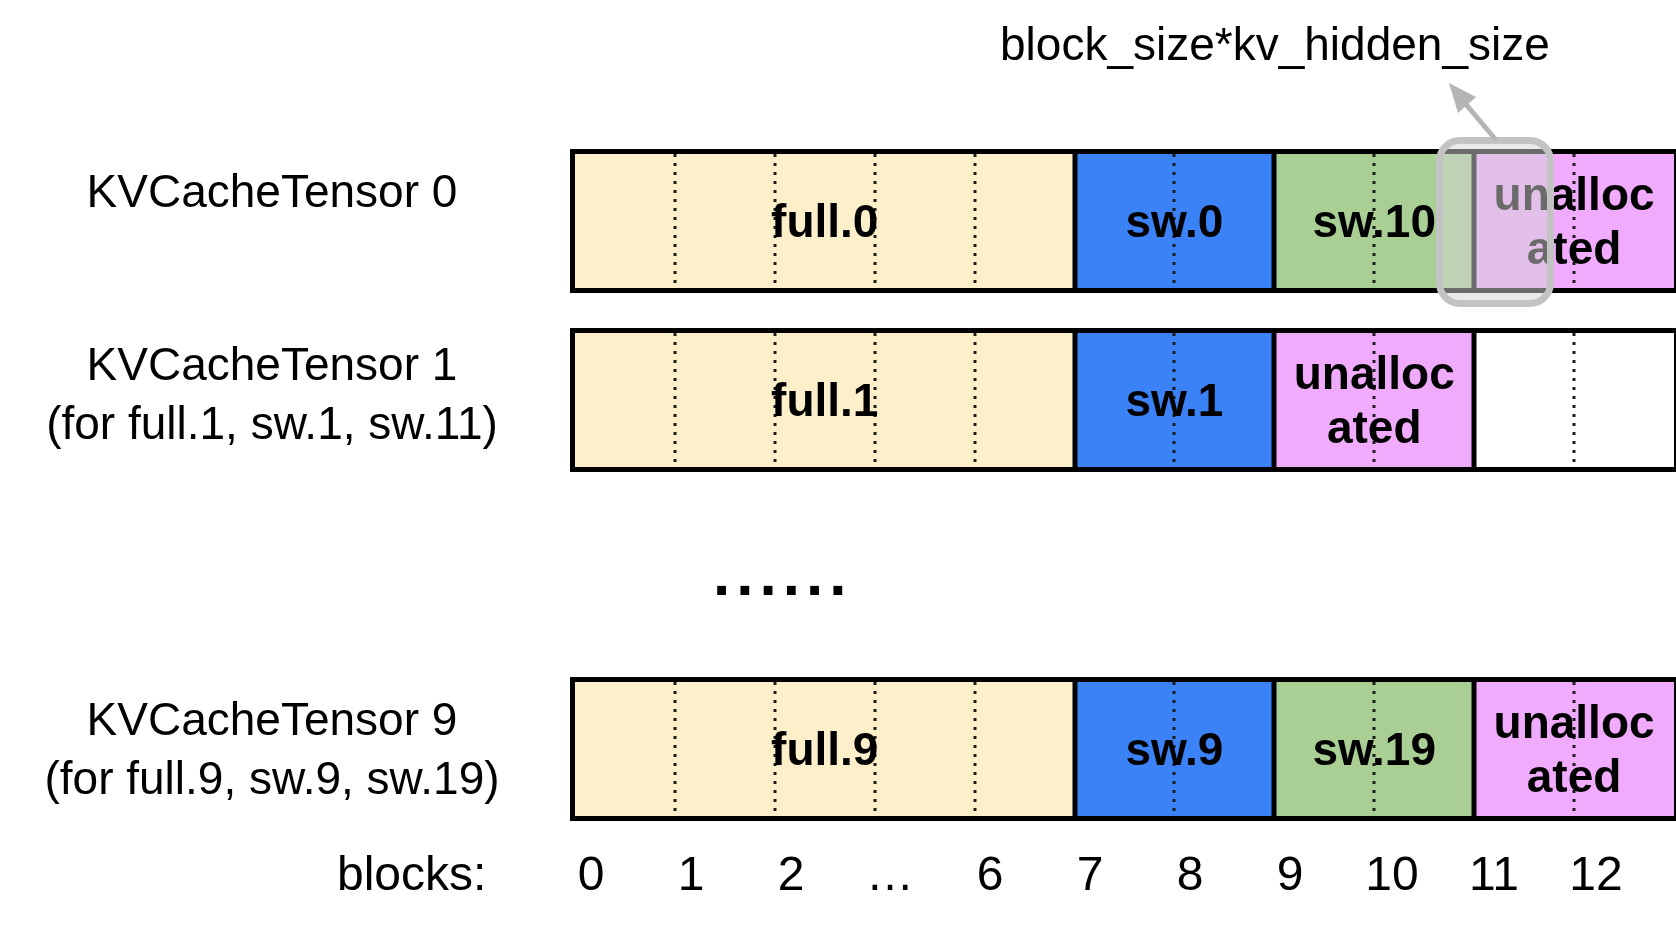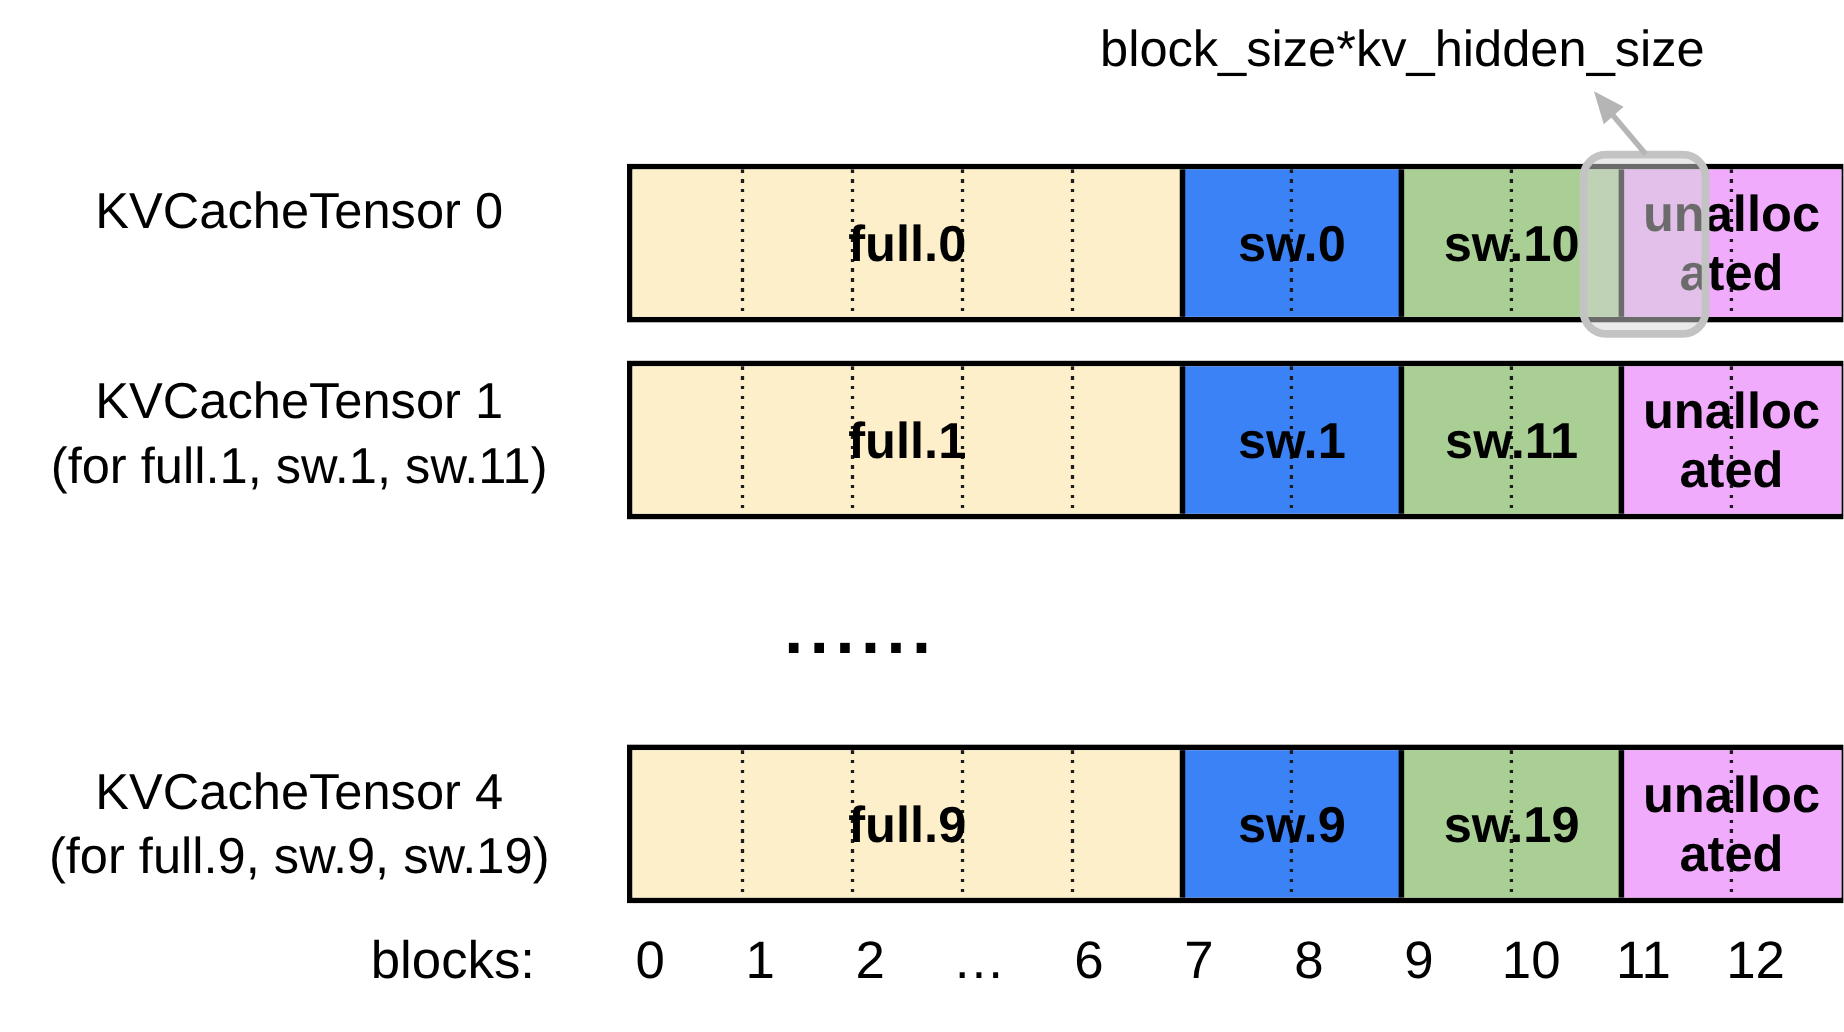--- a/index.html
+++ b/index.html
@@ -106,42 +106,39 @@
     <div>KVCacheTensor 1</div>
     <div>(for full.1, sw.1, sw.11)</div>
   </div>
   <div class="bar" style="top:328px">
     <div class="seg seg-full">
       <span>full.1</span>
     </div>
     <div class="seg seg-sw">
       <span>sw.1</span>
     </div>
-    <div class="seg seg-sw2">
-      <span>sw.11</span>
-    </div>
     <div class="seg seg-un">
       <span class="un-label">unallocated</span>
     </div>
     <i class="dotline" style="left:9.0909%"></i>
     <i class="dotline" style="left:18.1818%"></i>
     <i class="dotline" style="left:27.2727%"></i>
     <i class="dotline" style="left:36.3636%"></i>
     <i class="dotline" style="left:54.5455%"></i>
     <i class="dotline" style="left:72.7273%"></i>
     <i class="dotline" style="left:90.9091%"></i>
     <i class="vline" style="left:45.4545%"></i>
     <i class="vline" style="left:63.6364%"></i>
     <i class="vline" style="left:81.8182%"></i>
   </div>
 
   <div class="dots">......</div>
 
   <div class="row-label" style="top:690px">
-    <div>KVCacheTensor 4</div>
+    <div>KVCacheTensor 9</div>
     <div>(for full.9, sw.9, sw.19)</div>
   </div>
   <div class="bar" style="top:677px">
     <div class="seg seg-full">
       <span>full.9</span>
     </div>
     <div class="seg seg-sw">
       <span>sw.9</span>
     </div>
     <div class="seg seg-sw2">

